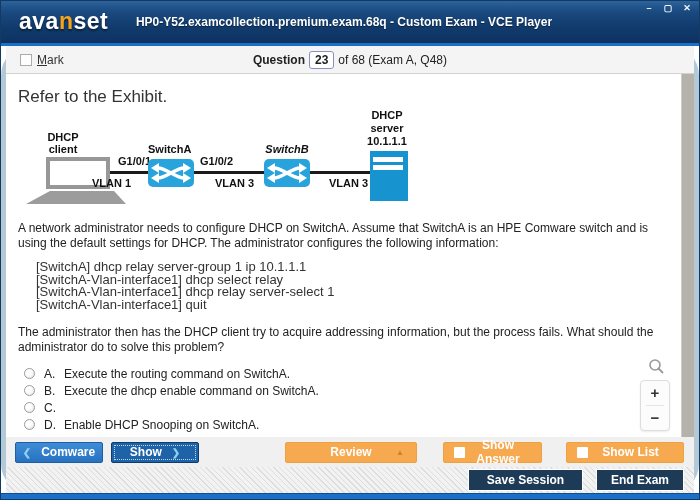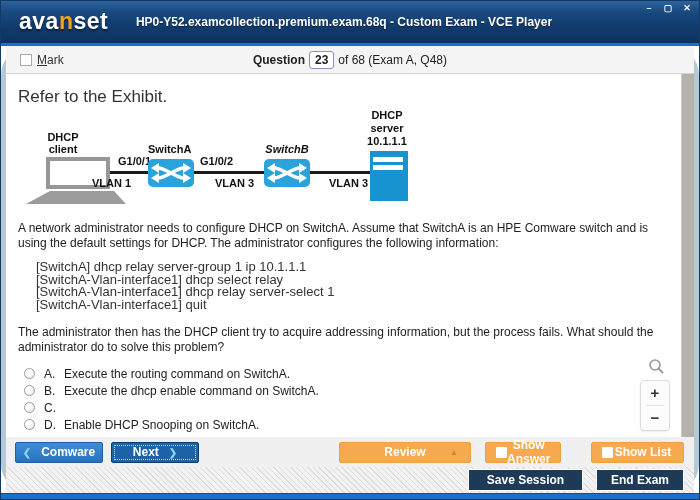--- a/index.html
+++ b/index.html
@@ -72,22 +72,22 @@
   .btn { border-radius:2px; height:21px; font-size:12px; font-weight:bold; color:#fff; display:flex; align-items:center; cursor:default; }
   .btn-prev { width:88px; background:linear-gradient(180deg,#3f8cd6,#2672c0); border:1px solid #1d5ea6; justify-content:center; gap:10px; }
   .btn-next { width:88px; background:#1e62a8; border:1px solid #0f3d6b; outline:1px dotted #bcd8f0; outline-offset:-4px; justify-content:center; gap:10px; }
   .chev { color:#8fd0f0; font-size:10px; font-weight:bold; }
   .btn-orange { background:#f6a94f; border:1px solid #eda23f; color:#fff; }
   .btn-review { width:132px; margin-left:auto; justify-content:center; position:relative; }
   .review-caret { position:absolute; right:12px; color:#c8862c; font-size:8px; }
   .btn-check { padding:0 10px; }
   .btn-check .cbx { width:11px; height:11px; background:#fff; border-radius:1px; flex:none; }
   .btn-check .lbl { flex:1; text-align:center; }
-  .btn-show-answer { width:76px; margin-left:6px; }
-  .btn-show-list { width:93px; margin-left:22px; margin-right:1px; }
+  .btn-show-answer { width:99px; margin-left:18px; }
+  .btn-show-list { width:118px; margin-left:16px; margin-right:1px; }
 
   
   .hatched { height:26px; flex:none; background:repeating-linear-gradient(45deg,#f2f2f2 0 3px,#dddddd 3px 4px);
     display:flex; align-items:center; justify-content:flex-end; gap:13px; padding-right:10px; }
   .btn-navy { background:#1d3a57; border:1px solid #ffffff; color:#fff; height:22px; font-size:12px; font-weight:bold;
     display:flex; align-items:center; justify-content:center; cursor:default;text-align:right; }
   .btn-save { width:115px; }
   .btn-end { width:88px; }
   .bottombar { height:6px; flex:none; background:#1a70c8; border-top:1px solid #0e4f94; }
 </style>
@@ -221,21 +221,21 @@
 
       <div class="scrollbar"></div>
     </div>
 
     <div class="toolbar">
       <div class="btn btn-prev">
         <span class="chev">❮</span>
         <span>Comware</span>
       </div>
       <div class="btn btn-next">
-        <span>Next</span>
+        <span>Show</span>
         <span class="chev">❯</span>
       </div>
       <div class="btn btn-orange btn-review">
         <span>Review</span>
         <span class="review-caret">▲</span>
       </div>
       <div class="btn btn-orange btn-check btn-show-answer">
         <span class="cbx"></span>
         <span class="lbl">Show Answer</span>
       </div>

